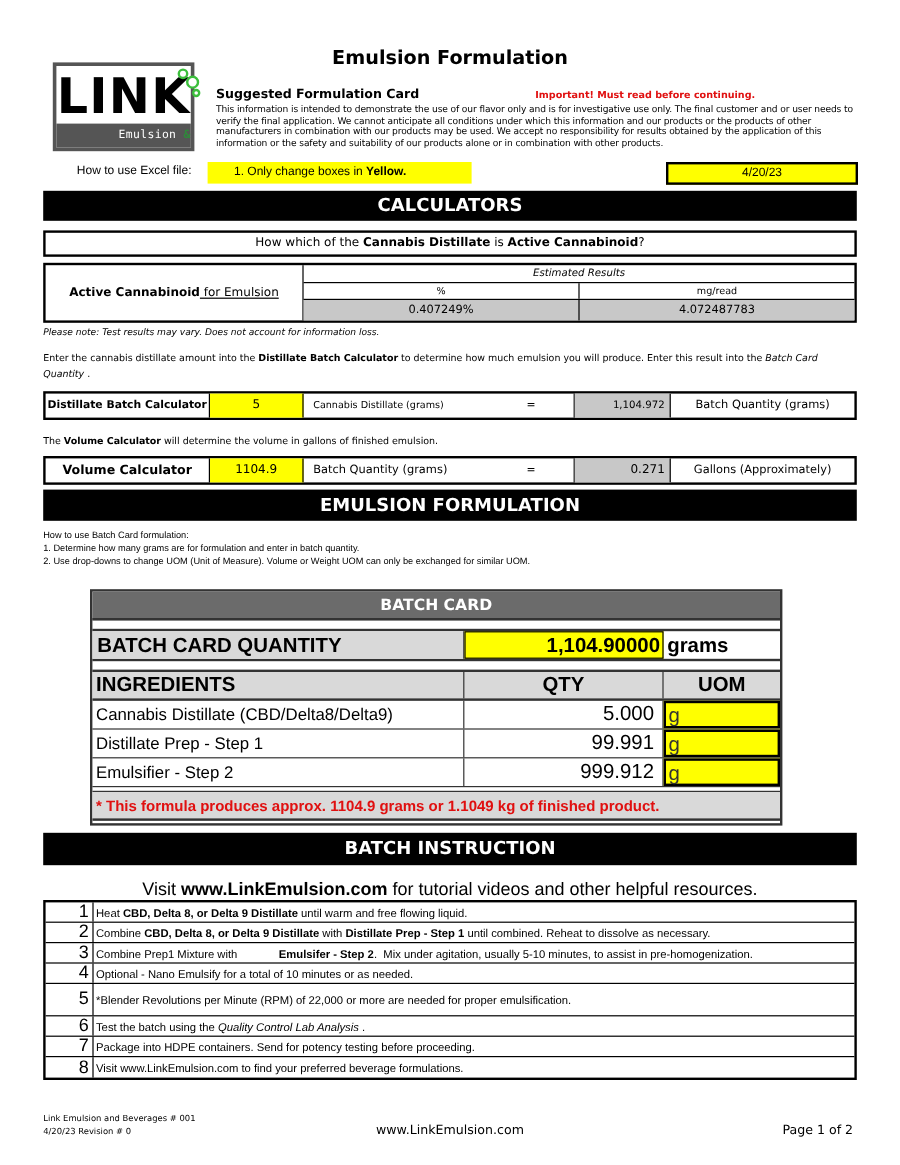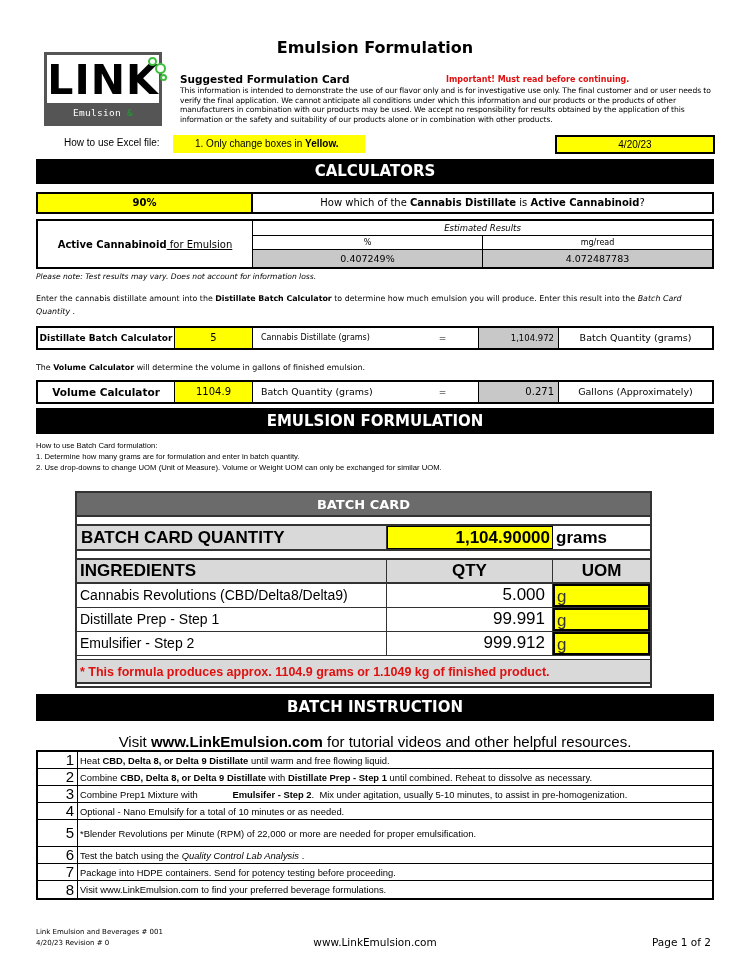--- a/index.html
+++ b/index.html
@@ -4,30 +4,30 @@
 <style>
   * { box-sizing: border-box; margin: 0; padding: 0; }
   html, body { width: 750px; height: 971px; background: #fff; overflow: hidden; }
   body { position: relative; font-family: "Liberation Sans", sans-serif; color: #000; }
   .abs { position: absolute; }
 
   
   #title { left: 0; width: 750px; top: 38px; text-align: center; font-family: "DejaVu Sans", sans-serif; font-weight: bold; font-size: 16px; }
   #logo { left: 44px; top: 52px; width: 118px; height: 74px; background: #fff; border: 3px solid #555; }
   #logo .big { position: absolute; left: 0; right: 0; top: 1px; text-align: center; font-family: "DejaVu Sans", sans-serif; font-weight: 900; font-size: 41px; letter-spacing: 1px; line-height: 48px; }
-  #logo .strip { position: absolute; left: 0; right: 0; bottom: 0; height: 20px; background: #555; color: #fff; font-size: 9.5px; line-height: 20px; text-align: center; font-family: "DejaVu Sans Mono", monospace; letter-spacing: 0.3px; }
+  #logo .strip { position: absolute; left: 0; right: 0; bottom: 0; height: 20px; background: #555; color: #fff; font-size: 9.5px; line-height: 20px; text-align: right; font-family: "DejaVu Sans Mono", monospace; letter-spacing: 0.3px; }
   #logo .amp { color: #2e8b3a; font-weight: bold; }
   .bub { position: absolute; border: 2px solid #3cbf3c; border-radius: 50%; background: #fff; }
 
   #subhead { left: 180px; top: 73px; font-family: "DejaVu Sans", sans-serif; font-weight: bold; font-size: 10.5px; }
   #important { left: 446px; top: 75px; font-family: "DejaVu Sans", sans-serif; font-weight: bold; font-size: 8px; color: #e01010; }
   #disclaimer { left: 180px; top: 86px; width: 545px; font-family: "DejaVu Sans", sans-serif; font-size: 7.6px; line-height: 9.5px; letter-spacing: -0.1px; }
 
   #howto-label { left: 64px; top: 137px; font-size: 10px; }
-  #howto-box { left: 173px; top: 135px; width: 192px; height: 18px; background: #ffff00; font-size: 10px; line-height: 18px; padding-left: 22px; }
+  #howto-box { left: 173px; top: 135px; width: 220px; height: 18px; background: #ffff00; font-size: 10px; line-height: 18px; padding-left: 22px; }
   #date-box { left: 555px; top: 135px; width: 160px; height: 19px; background: #ffff00; border: 2px solid #000; font-size: 10px; line-height: 15px; text-align: center; }
 
   .blackbar { left: 36px; width: 678px; background: #000; color: #fff; text-align: center; font-family: "DejaVu Sans", sans-serif; font-weight: bold; font-size: 15px; }
 
   
   #pct-row { left: 36px; top: 192px; width: 678px; height: 22px; border: 2px solid #000; display: flex; }
   #pct-input { width: 215px; background: #ffff00; border-right: 2px solid #000; text-align: center; font-family: "DejaVu Sans", sans-serif; font-weight: bold; font-size: 10px; line-height: 18px; }
   #pct-question { flex: 1; text-align: center; font-family: "DejaVu Sans", sans-serif; font-size: 10px; line-height: 18px; }
 
   #active-tbl { left: 36px; top: 219px; width: 678px; height: 50px; border: 2px solid #000; display: flex; }
@@ -111,21 +111,20 @@
 <div class="abs" id="important">Important! Must read before continuing.</div>
 <div class="abs" id="disclaimer">This information is intended to demonstrate the use of our flavor only and is for investigative use only.  The final customer and or user needs to verify the final application. We cannot anticipate all conditions under which this information and our products or the products of other manufacturers in combination with our products may be used.  We accept no responsibility for results obtained by the application of this information or the safety and suitability of our products alone or in combination with other products.</div>
 
 <div class="abs" id="howto-label">How to use Excel file:</div>
 <div class="abs" id="howto-box"><span>1. Only change boxes in </span><b>Yellow.</b></div>
 <div class="abs" id="date-box">4/20/23</div>
 
 <div class="abs blackbar" style="top:159px;height:25px;line-height:25px;">CALCULATORS</div>
 
 <div class="abs" id="pct-row">
-  <div id="pct-input">90%</div>
   <div id="pct-question">
     <span>How which of the </span><b>Cannabis Distillate</b><span> is </span><b>Active Cannabinoid</b><span>?</span>
   </div>
 </div>
 
 <div class="abs" id="active-tbl">
   <div id="active-label">
       <b>Active Cannabinoid</b>
       <span style="white-space:pre;text-decoration:underline;"> for Emulsion</span>
     </div>
@@ -185,21 +184,21 @@
     <div id="bc-qty-input">1,104.90000</div>
     <div id="bc-qty-unit">grams</div>
   </div>
   <div id="bc-table">
     <div class="bc-row bc-head">
       <div class="ing">INGREDIENTS</div>
       <div class="qty" style="text-align:center;padding-right:0;">QTY</div>
       <div class="uom" style="text-align:center;">UOM</div>
     </div>
     <div class="bc-row">
-      <div class="ing">Cannabis Revolutions (CBD/Delta8/Delta9)</div>
+      <div class="ing">Cannabis Distillate (CBD/Delta8/Delta9)</div>
       <div class="qty">5.000</div>
       <div class="uom y">g</div>
     </div>
     <div class="bc-row">
       <div class="ing">Distillate Prep - Step 1</div>
       <div class="qty">99.991</div>
       <div class="uom y">g</div>
     </div>
     <div class="bc-row">
       <div class="ing">Emulsifier - Step 2</div>

